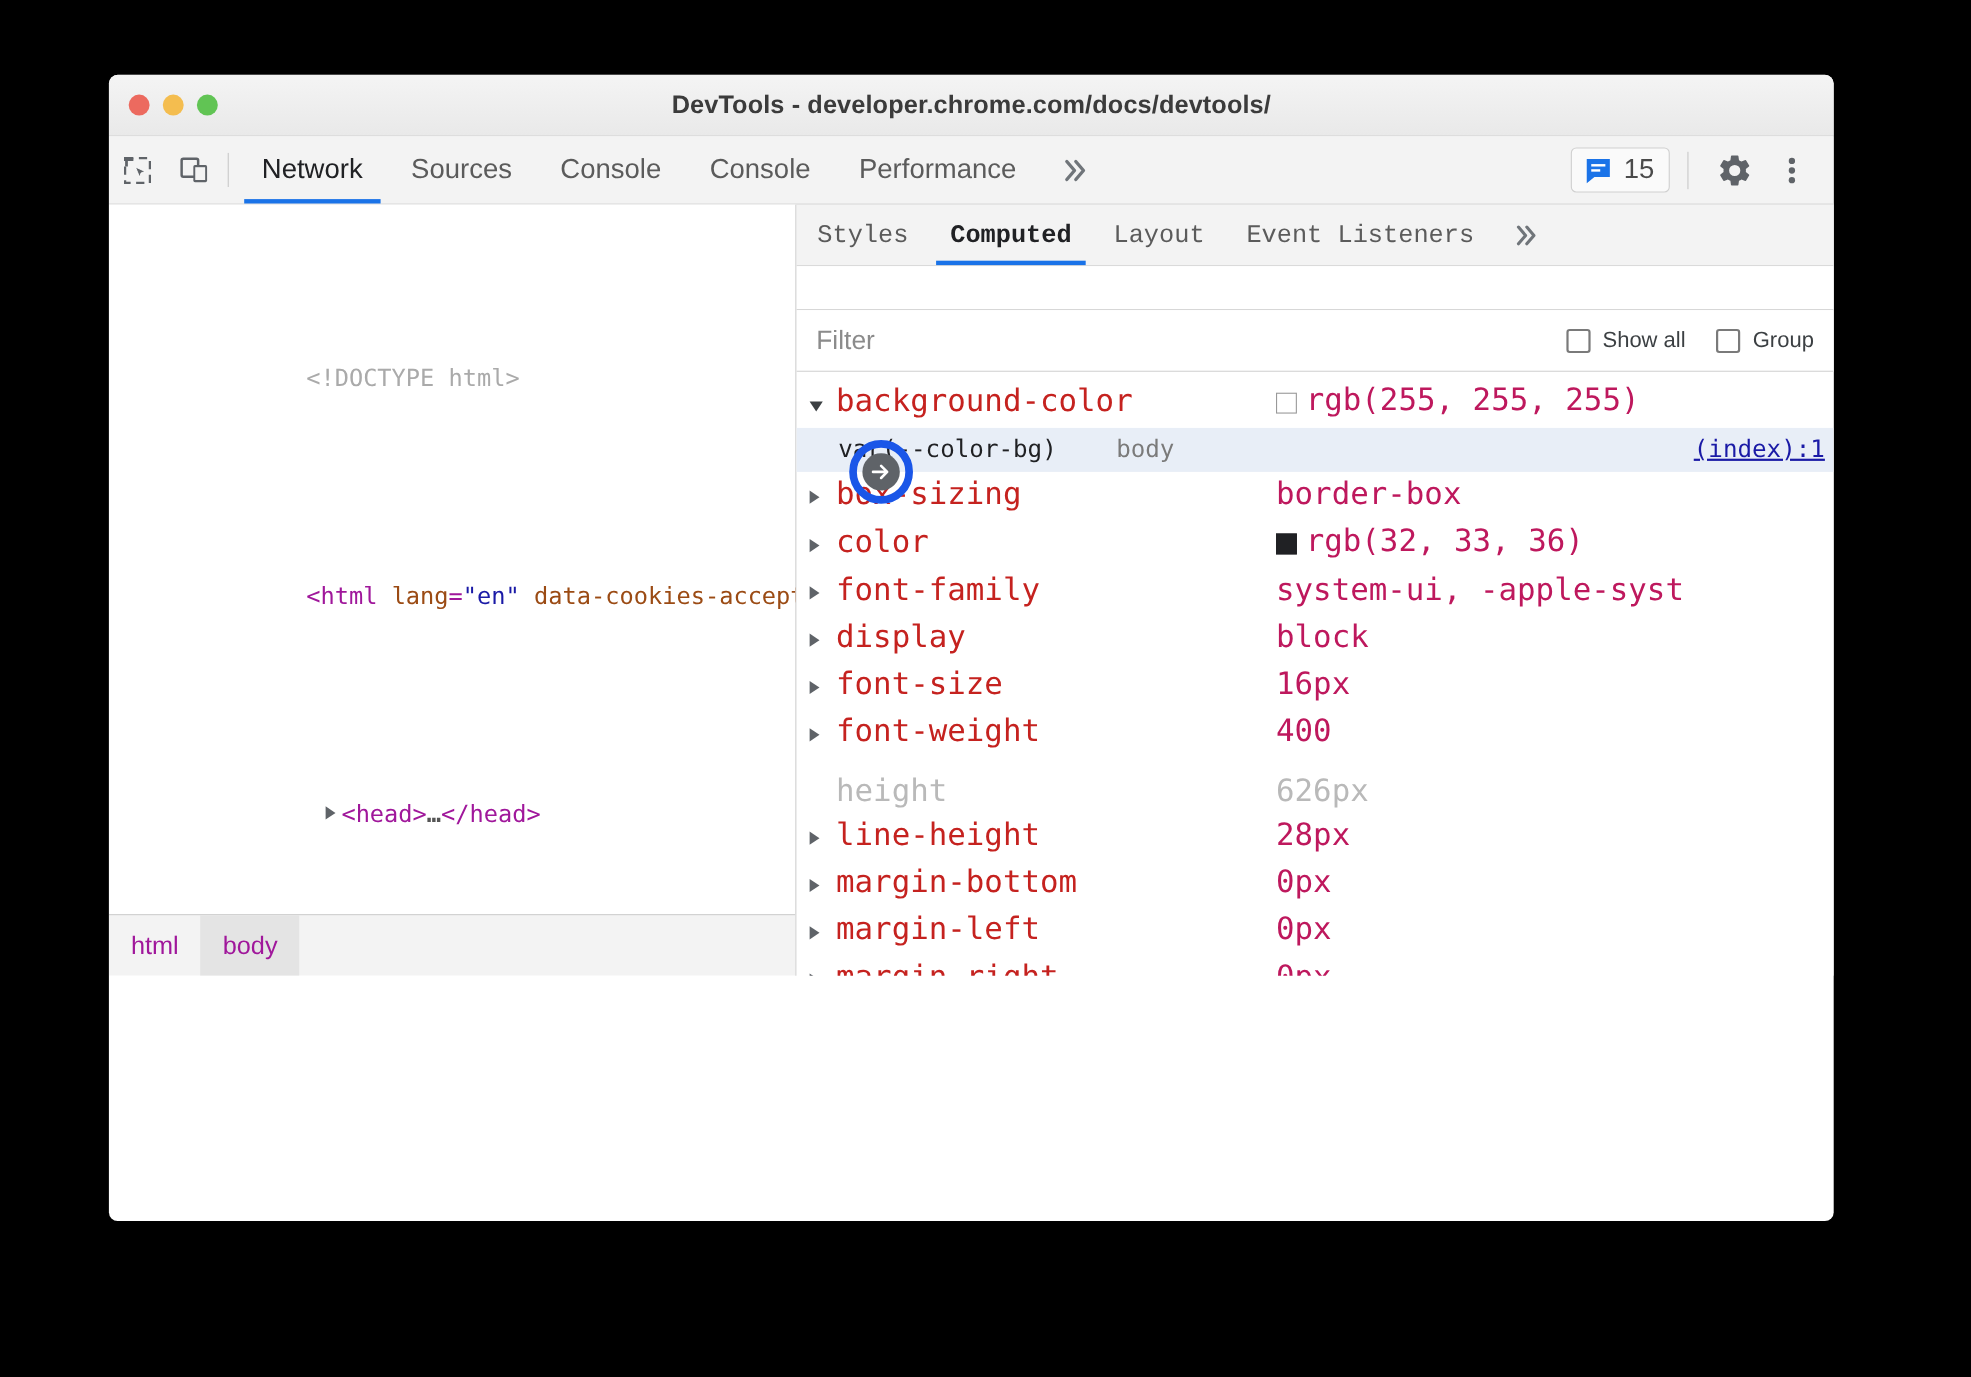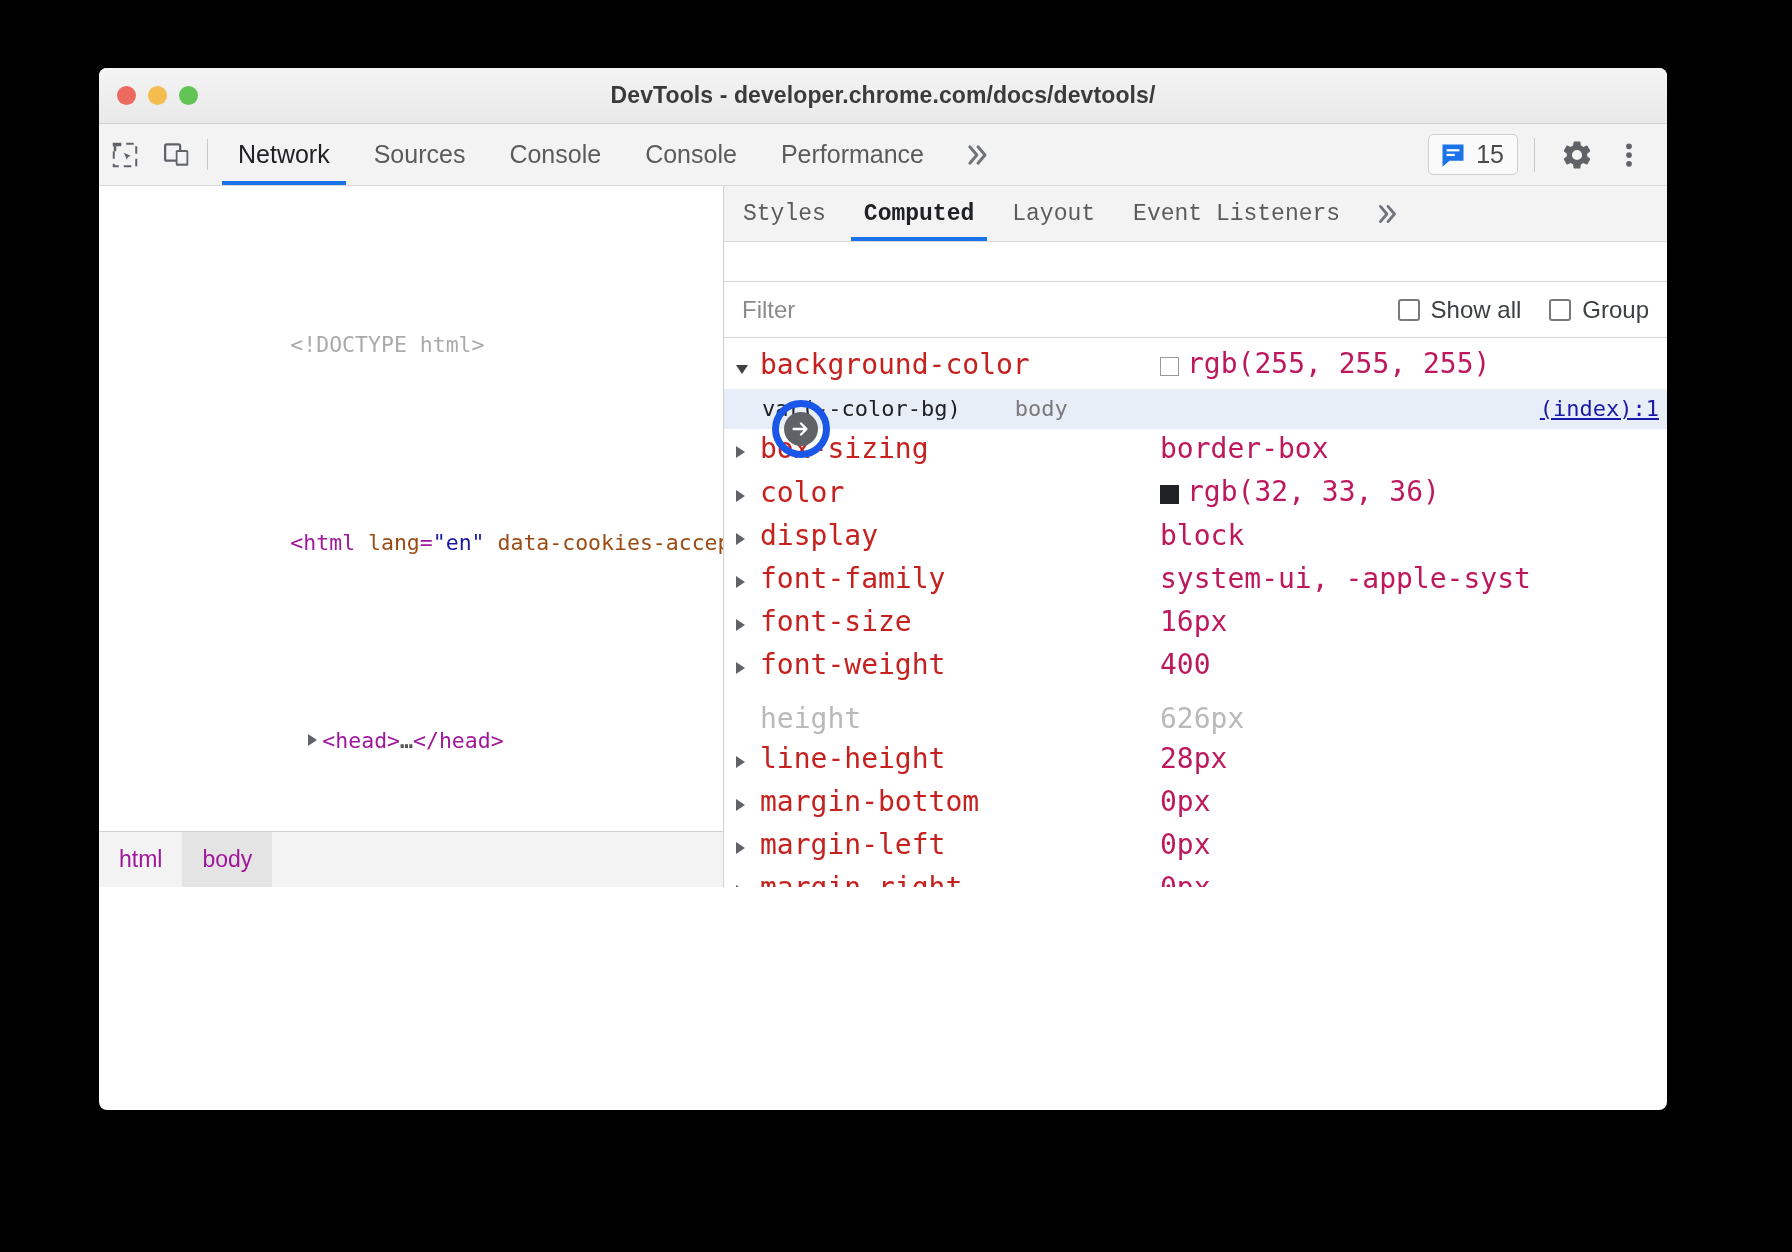--- a/index.html
+++ b/index.html
@@ -88,21 +88,20 @@
   .tb-btn { width: 52px; height: 52px; display: flex; align-items: center; justify-content: center; cursor: pointer; }
 
   
   #dt-body { display: flex; height: 701px; }
 
   
   #dom-pane {
     width: 625px; background: #fff; position: relative;
     overflow: hidden;
     border-right: 1px solid #cfcfcf;
-    padding-left: 12px;
   }
   #dom-tree {
     font-family: "DejaVu Sans Mono", monospace;
     font-size: 21.5px;
     line-height: 33px;
     padding: 10px 0 0 0;
     white-space: pre;
   }
   .node-row { position: relative; padding-left: 20px; }
   .doctype { color: #aaaaaa; }
@@ -158,21 +157,21 @@
   }
   #filter-input {
     border: 0; outline: 0; font-size: 24px; color: #3c4043;
     font-family: "Liberation Sans", sans-serif; background: transparent; flex: 1;
   }
   #filter-input::placeholder { color: #8b8b8b; }
   .cbx-group { display: flex; align-items: center; gap: 11px; margin-left: 28px; cursor: pointer; }
   .cbx {
     width: 22px; height: 22px; border: 2px solid #7a7a7a; border-radius: 3px; background: #fff;
   }
-  .cbx-label { font-size: 24px; color: #3c4043; }
+  .cbx-label { font-size: 20px; color: #3c4043; }
 
   
   #props { flex: 1; overflow: hidden; position: relative; padding-top: 6px; }
   .prop-row {
     display: flex; align-items: baseline;
     font-family: "DejaVu Sans Mono", monospace;
     font-size: 28px; line-height: 40px;
     padding-left: 12px;
     white-space: nowrap;
   }
@@ -407,30 +406,30 @@
             <span class="prop-value">
               <span class="swatch" style="background:#202124;border-color:#202124"></span>
               <span>rgb(32, 33, 36)</span>
             </span>
           </div>
 
           <div class="prop-row">
             <span class="prop-tw">
                 <span class="arrow-r"></span>
               </span>
+            <span class="prop-name">font-family</span>
+            <span class="prop-value">system-ui, -apple-syst</span>
+          </div>
+
+          <div class="prop-row">
+            <span class="prop-tw">
+                <span class="arrow-r"></span>
+              </span>
             <span class="prop-name">display</span>
             <span class="prop-value">block</span>
-          </div>
-
-          <div class="prop-row">
-            <span class="prop-tw">
-                <span class="arrow-r"></span>
-              </span>
-            <span class="prop-name">font-family</span>
-            <span class="prop-value">system-ui, -apple-syst</span>
           </div>
 
           <div class="prop-row">
             <span class="prop-tw">
                 <span class="arrow-r"></span>
               </span>
             <span class="prop-name">font-size</span>
             <span class="prop-value">16px</span>
           </div>
 

